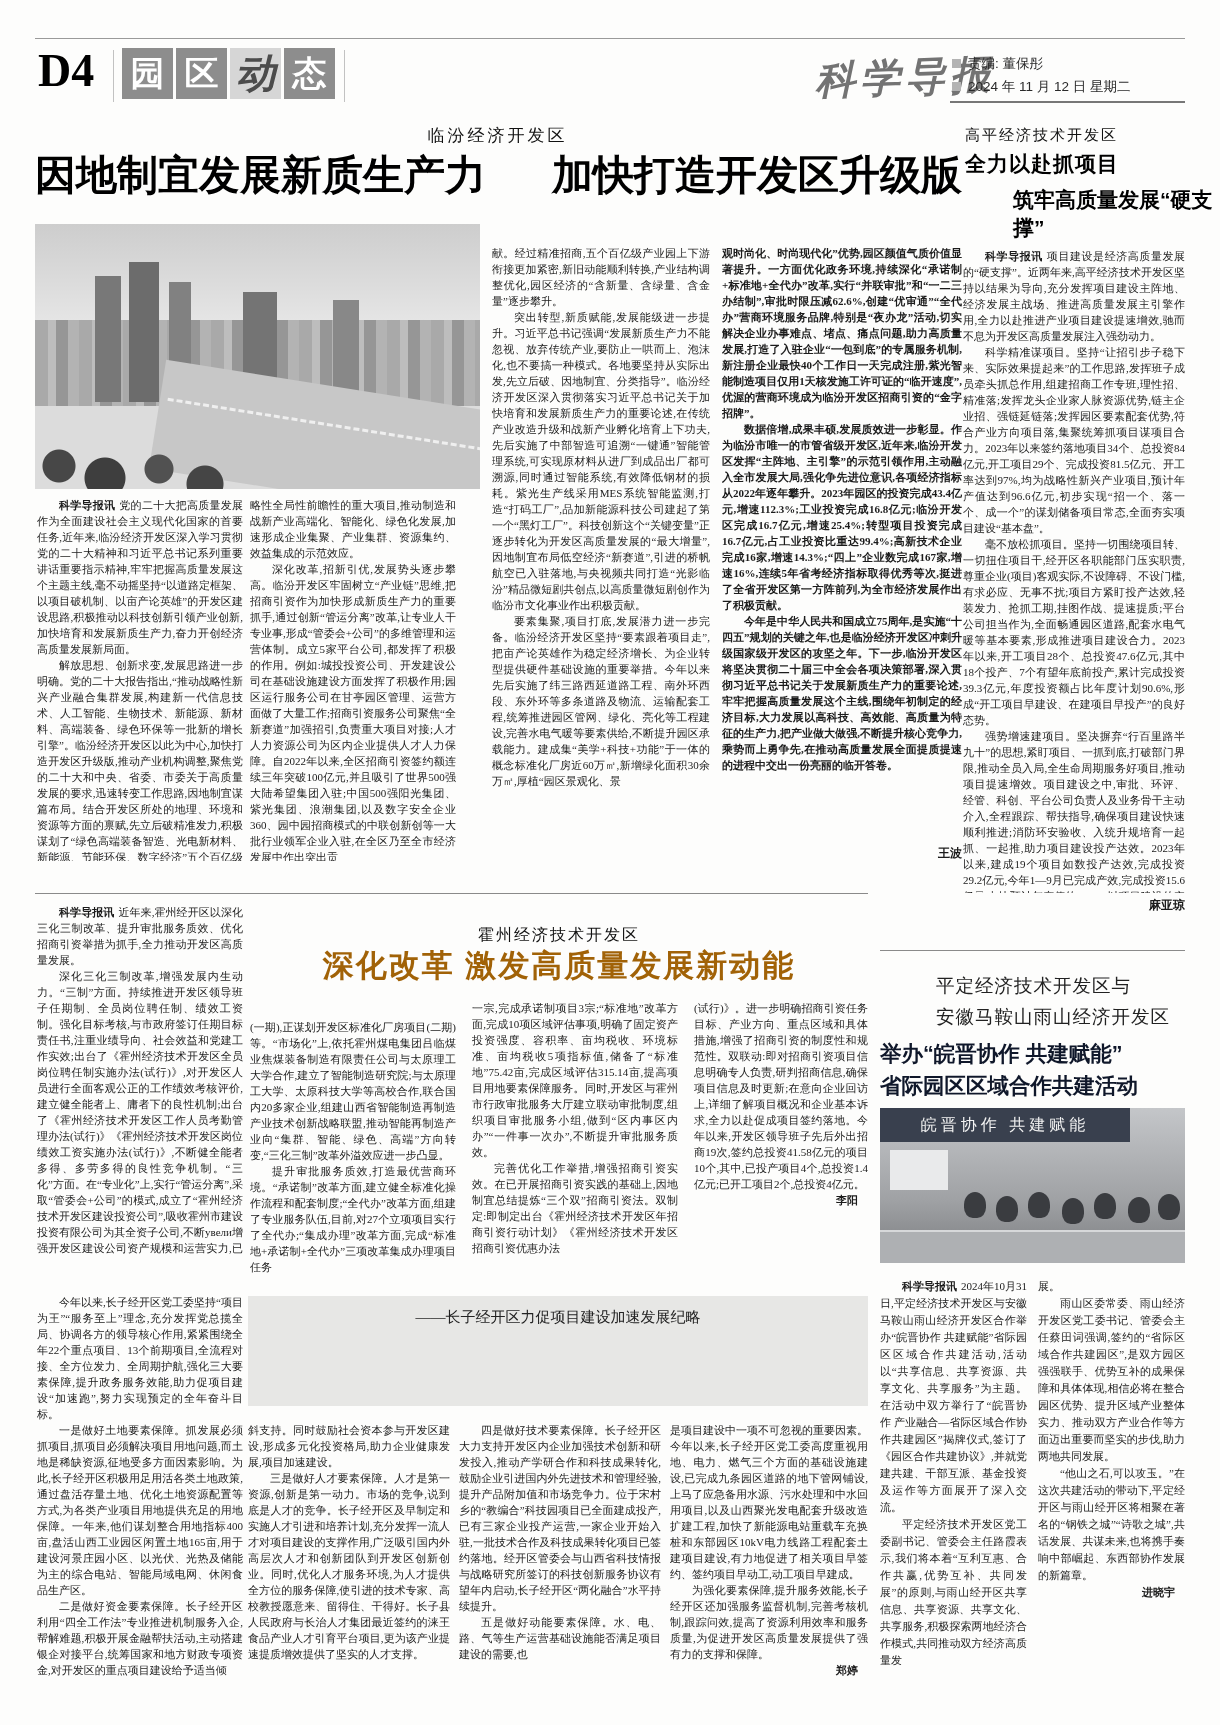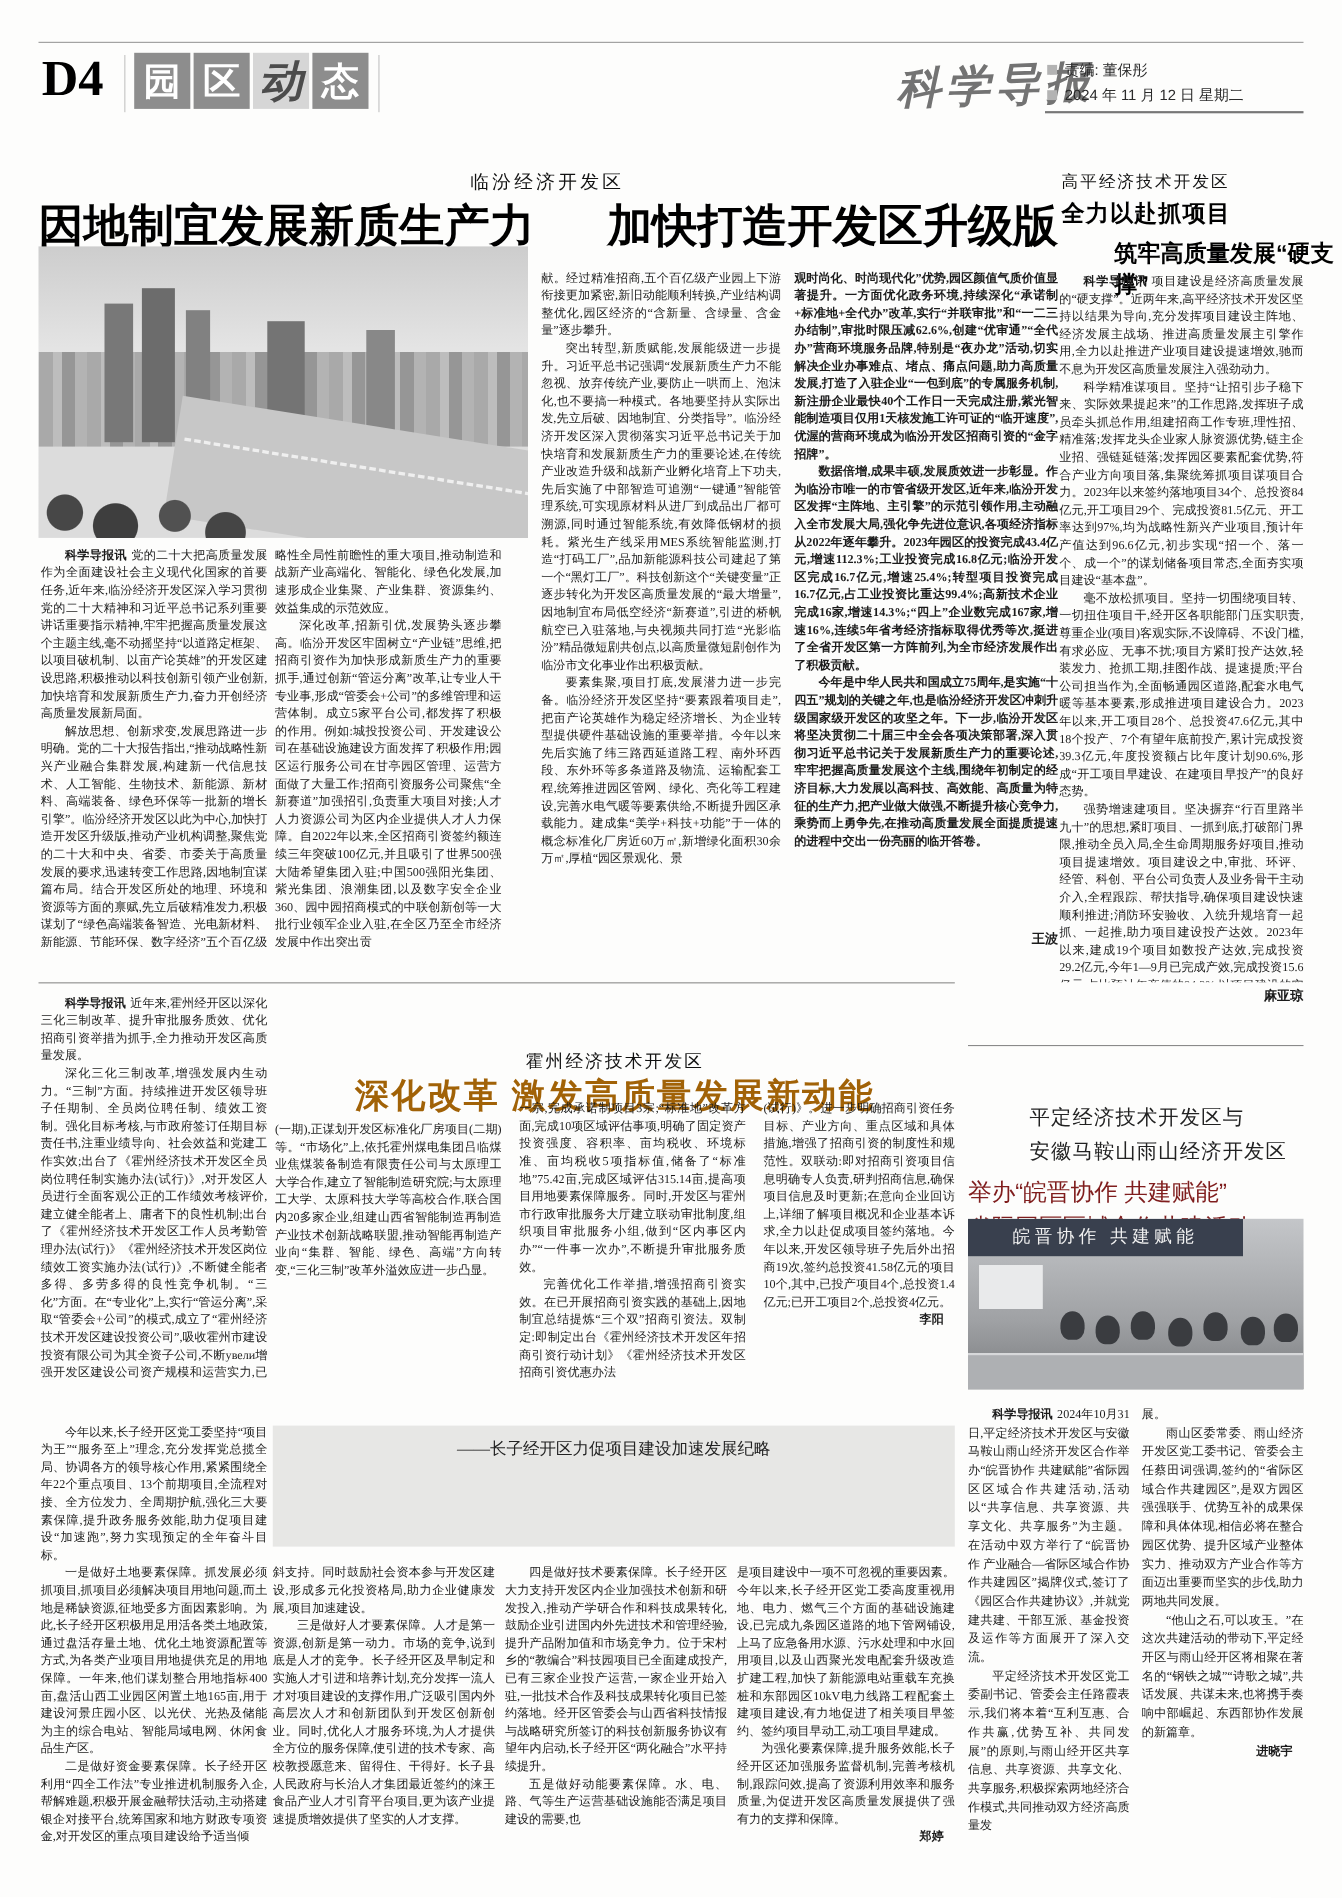--- a/index.html
+++ b/index.html
@@ -1,19 +1,19 @@
 <!DOCTYPE html>
 <html><head>
 <meta charset="utf-8">
 <style>
   html,body{margin:0;padding:0;background:#ffffff;}
   .page{position:relative;width:1220px;height:1725px;background:#fdfdfc;overflow:hidden;
         font-family:"Liberation Serif","DejaVu Serif",serif;color:#1b1b1b;}
   .abs{position:absolute;}
-  .sans{font-family:"Liberation Sans","DejaVu Sans",sans-serif;margin-top:30px;}
+  .sans{font-family:"Liberation Sans","DejaVu Sans",sans-serif;}
   
   .rule-top{left:35px;top:38px;width:1150px;height:1px;background:#9a9a9a;}
   .d4{left:38px;top:44px;font-size:46px;font-weight:bold;color:#000;}
   .vline{width:1px;background:#c2c2c2;}
   .v1{left:113px;top:50px;height:52px;}
   .v2{left:344px;top:50px;height:52px;}
   .logo{left:122px;top:48px;display:flex;gap:3px;}
   .logo .blk{width:51px;height:51px;background:#8d8d8d;color:#fff;display:flex;align-items:center;justify-content:center;
              font-size:34px;font-weight:bold;font-family:"Liberation Sans","DejaVu Sans",sans-serif;}
   .logo .blk.script{background:#d6d6d6;color:#4c4c4c;font-family:"Liberation Serif",serif;font-style:italic;font-size:40px;}
@@ -60,21 +60,21 @@
   
   .h-intro{left:37px;top:904px;width:206px;height:350px;}
   .h-kicker{left:250px;top:925px;width:618px;font-size:16px;letter-spacing:2px;}
   .h-head{left:250px;top:945px;width:618px;text-align:center;font-size:31px;font-weight:900;color:#a16207;letter-spacing:2px;}
   .h-c2{left:250px;top:1000px;width:206px;height:258px;margin-top:19px;}
   .h-c3{left:472px;top:1000px;width:206px;height:258px;}
   .h-c4{left:694px;top:1000px;width:174px;height:258px;}
   
   .rule-pd{left:880px;top:950px;width:305px;height:1px;background:#8a8a8a;}
   .p-kicker{left:936px;top:970px;font-size:18.5px;line-height:31px;color:#222;letter-spacing:1px;}
-  .p-head{left:880px;top:1038px;font-size:21.5px;line-height:32px;font-weight:400;color:#7f1d1d;}
+  .p-head{left:880px;top:1038px;font-size:21.5px;line-height:32px;font-weight:700;color:#0f172a;}
   .p-photo{left:880px;top:1108px;width:305px;height:155px;background:linear-gradient(#c4c6c9,#9fa1a4 60%,#797b7e);overflow:hidden;}
   .p-banner{position:absolute;left:0;top:0;width:250px;height:34px;background:#39404e;color:#f2f2f2;
             font-size:16px;letter-spacing:4px;text-align:center;line-height:34px;font-family:"Liberation Sans",sans-serif;}
   .p-screen{position:absolute;left:10px;top:42px;width:58px;height:40px;background:#e9eaeb;}
   .person{position:absolute;width:22px;height:26px;background:#3a3c40;border-radius:50% 50% 40% 40%;}
   .p-table{position:absolute;left:0;top:122px;width:305px;height:33px;background:#aeb0b3;border-top:2px solid #d7d8da;}
   .p-cl{left:880px;top:1278px;width:147px;height:404px;font-size:11px;line-height:17px;}
   .p-cr{left:1038px;top:1278px;width:147px;height:404px;font-size:11px;line-height:17px;}
   
   .c-c1{left:37px;top:1294px;width:206px;height:412px;}
@@ -158,20 +158,21 @@
   <div class="abs rule-mid"></div>
 
   <div class="abs col h-intro">
     <p class="lead"><b class="wire">科学导报讯</b><span>近年来,霍州经开区以深化三化三制改革、提升审批服务质效、优化招商引资举措为抓手,全力推动开发区高质量发展。</span></p>
     <p>深化三化三制改革,增强发展内生动力。“三制”方面。持续推进开发区领导班子任期制、全员岗位聘任制、绩效工资制。强化目标考核,与市政府签订任期目标责任书,注重业绩导向、社会效益和党建工作实效;出台了《霍州经济技术开发区全员岗位聘任制实施办法(试行)》,对开发区人员进行全面客观公正的工作绩效考核评价,建立健全能者上、庸者下的良性机制;出台了《霍州经济技术开发区工作人员考勤管理办法(试行)》《霍州经济技术开发区岗位绩效工资实施办法(试行)》,不断健全能者多得、多劳多得的良性竞争机制。“三化”方面。在“专业化”上,实行“管运分离”,采取“管委会+公司”的模式,成立了“霍州经济技术开发区建设投资公司”,吸收霍州市建设投资有限公司为其全资子公司,不断увели增强开发区建设公司资产规模和运营实力,已投资完成建设开发区标准化厂房项目</p>
   </div>
   <div class="abs kicker h-kicker sans">霍州经济技术开发区</div>
   <div class="abs h-head sans">深化改革 激发高质量发展新动能</div>
   <div class="abs col h-c2">
     <p class="cont">(一期),正谋划开发区标准化厂房项目(二期)等。“市场化”上,依托霍州煤电集团吕临煤业焦煤装备制造有限责任公司与太原理工大学合作,建立了智能制造研究院;与太原理工大学、太原科技大学等高校合作,联合国内20多家企业,组建山西省智能制造再制造产业技术创新战略联盟,推动智能再制造产业向“集群、智能、绿色、高端”方向转变,“三化三制”改革外溢效应进一步凸显。</p>
+    <p>提升审批服务质效,打造最优营商环境。“承诺制”改革方面,建立健全标准化操作流程和配套制度;“全代办”改革方面,组建了专业服务队伍,目前,对27个立项项目实行了全代办;“集成办理”改革方面,完成“标准地+承诺制+全代办”三项改革集成办理项目任务</p>
   </div>
   <div class="abs col h-c3">
     <p class="cont">一宗,完成承诺制项目3宗;“标准地”改革方面,完成10项区域评估事项,明确了固定资产投资强度、容积率、亩均税收、环境标准、亩均税收5项指标值,储备了“标准地”75.42亩,完成区域评估315.14亩,提高项目用地要素保障服务。同时,开发区与霍州市行政审批服务大厅建立联动审批制度,组织项目审批服务小组,做到“区内事区内办”“一件事一次办”,不断提升审批服务质效。</p>
     <p>完善优化工作举措,增强招商引资实效。在已开展招商引资实践的基础上,因地制宜总结提炼“三个双”招商引资法。双制定:即制定出台《霍州经济技术开发区年招商引资行动计划》《霍州经济技术开发区招商引资优惠办法</p>
   </div>
   <div class="abs col h-c4">
     <p class="cont">(试行)》。进一步明确招商引资任务目标、产业方向、重点区域和具体措施,增强了招商引资的制度性和规范性。双联动:即对招商引资项目信息明确专人负责,研判招商信息,确保项目信息及时更新;在意向企业回访上,详细了解项目概况和企业基本诉求,全力以赴促成项目签约落地。今年以来,开发区领导班子先后外出招商19次,签约总投资41.58亿元的项目10个,其中,已投产项目4个,总投资1.4亿元;已开工项目2个,总投资4亿元。</p>
     <div class="author">李阳</div>
   </div>
 

